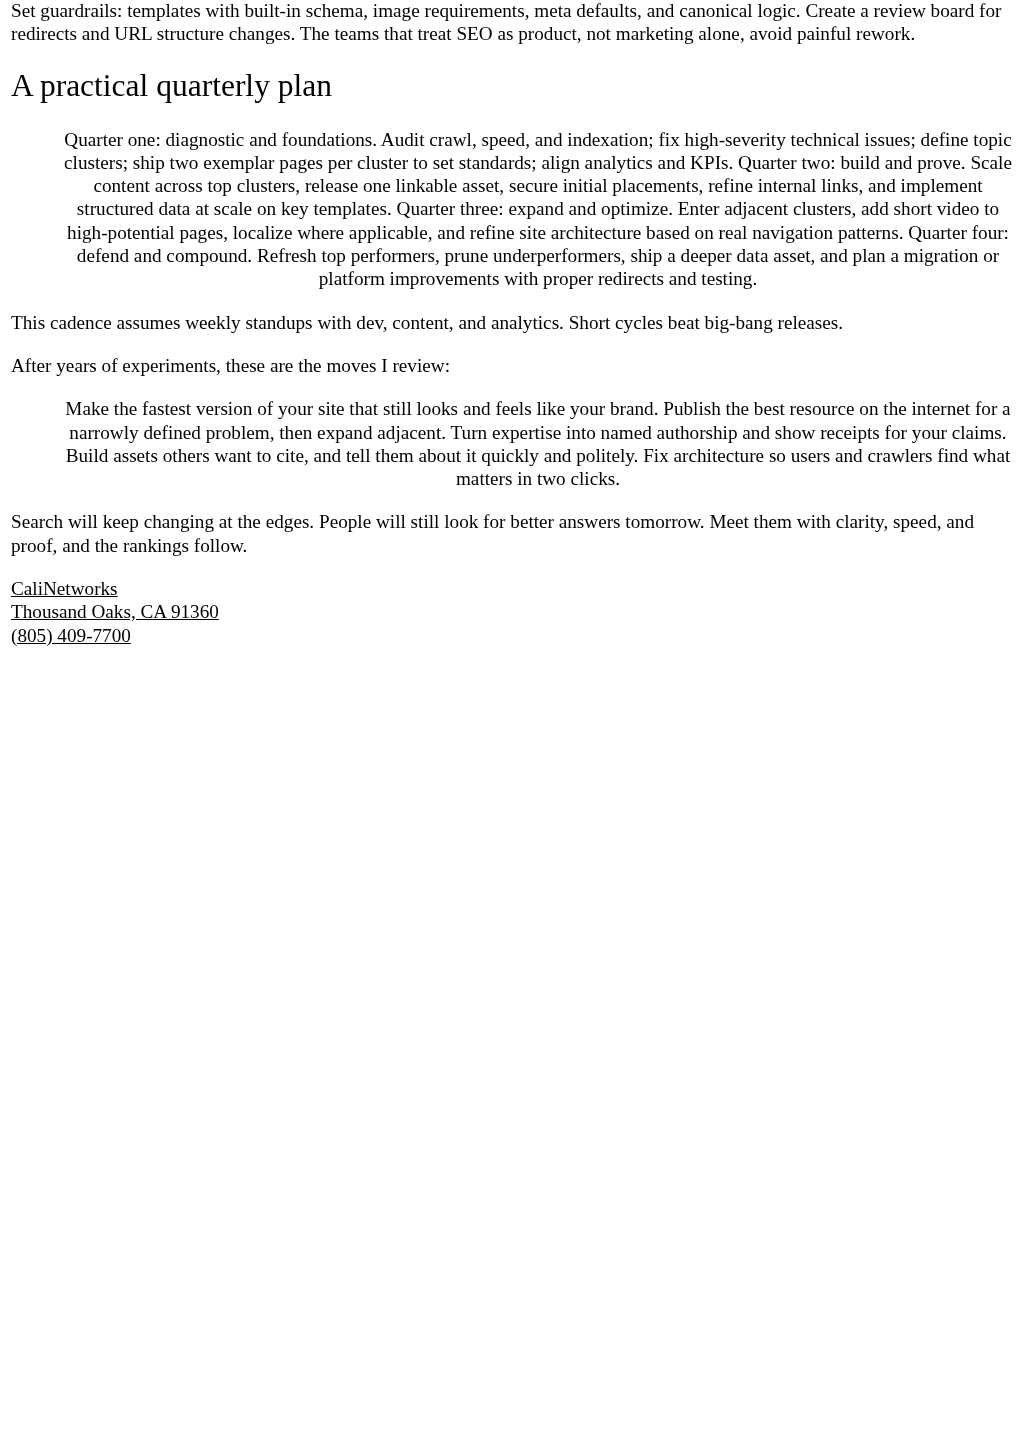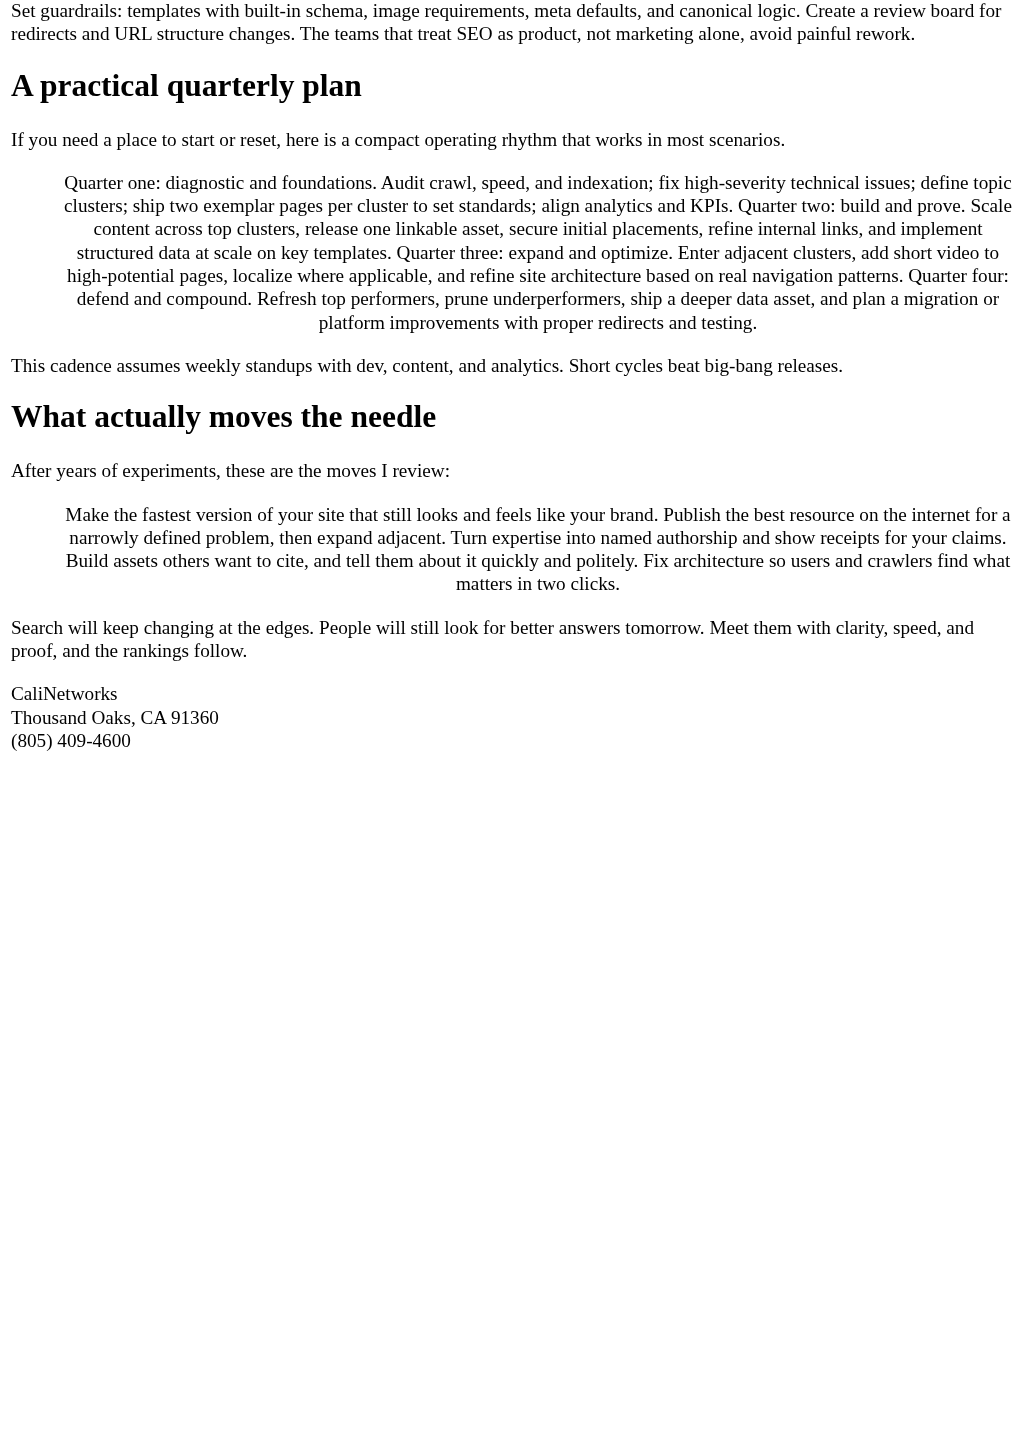--- a/index.html
+++ b/index.html
@@ -18,56 +18,55 @@
     }
     .page {
       padding: 0 2px 0 11px;
       margin-top: -1px;
     }
     p {
       margin: 0 0 20px 0;
     }
     h2 {
       font-size: 31.5px;
-      font-weight: bold;
+      font-weight: normal;
       line-height: 36px;
       margin: 22px 0 24px 0;
     }
     blockquote {
       margin: 0 8px 20px 51px;
       text-align: center;
     }
     .address {
       margin: 0;
     }
     .address div {
       line-height: 23.3px;
+      text-decoration: underline;
     }
   </style>
 </head>
 <body>
 
 <div class="page">
 
   <p>Set guardrails: templates with built-in schema, image requirements, meta defaults, and canonical logic. Create a review board for redirects and URL structure changes. The teams that treat SEO as product, not marketing alone, avoid painful rework.</p>
 
   <section>
     <h2>A practical quarterly plan</h2>
-    <p>If you need a place to start or reset, here is a compact operating rhythm that works in most scenarios.</p>
     <blockquote>Quarter one: diagnostic and foundations. Audit crawl, speed, and indexation; fix high-severity technical issues; define topic clusters; ship two exemplar pages per cluster to set standards; align analytics and KPIs. Quarter two: build and prove. Scale content across top clusters, release one linkable asset, secure initial placements, refine internal links, and implement structured data at scale on key templates. Quarter three: expand and optimize. Enter adjacent clusters, add short video to high-potential pages, localize where applicable, and refine site architecture based on real navigation patterns. Quarter four: defend and compound. Refresh top performers, prune underperformers, ship a deeper data asset, and plan a migration or platform improvements with proper redirects and testing.</blockquote>
     <p>This cadence assumes weekly standups with dev, content, and analytics. Short cycles beat big-bang releases.</p>
   </section>
 
   <section>
-    <h2>What actually moves the needle</h2>
     <p>After years of experiments, these are the moves I review:</p>
     <blockquote>Make the fastest version of your site that still looks and feels like your brand. Publish the best resource on the internet for a narrowly defined problem, then expand adjacent. Turn expertise into named authorship and show receipts for your claims. Build assets others want to cite, and tell them about it quickly and politely. Fix architecture so users and crawlers find what matters in two clicks.</blockquote>
   </section>
 
   <p>Search will keep changing at the edges. People will still look for better answers tomorrow. Meet them with clarity, speed, and proof, and the rankings follow.</p>
 
   <div class="address">
     <div>CaliNetworks</div>
     <div>Thousand Oaks, CA 91360</div>
-    <div>(805) 409-4600</div>
+    <div>(805) 409-7700</div>
   </div>
 
 </div>
 
 </body></html>

